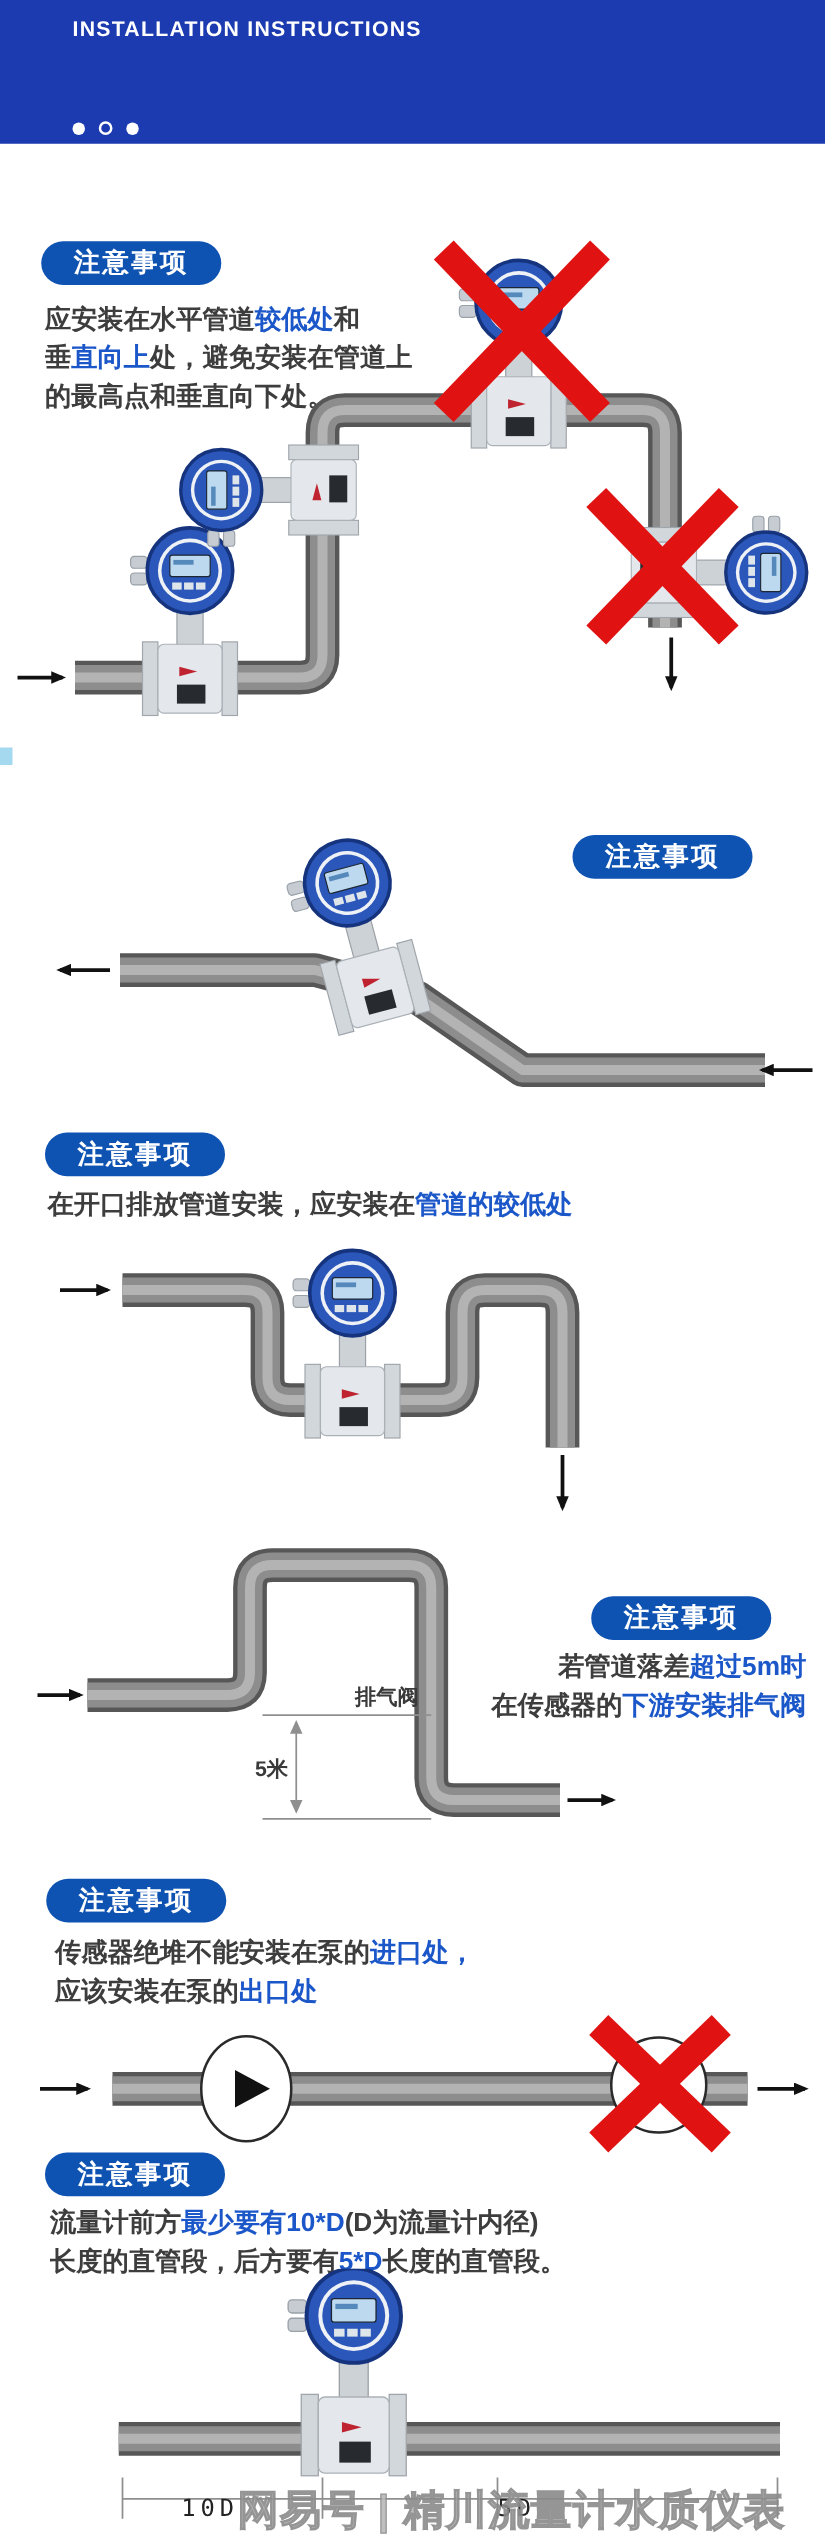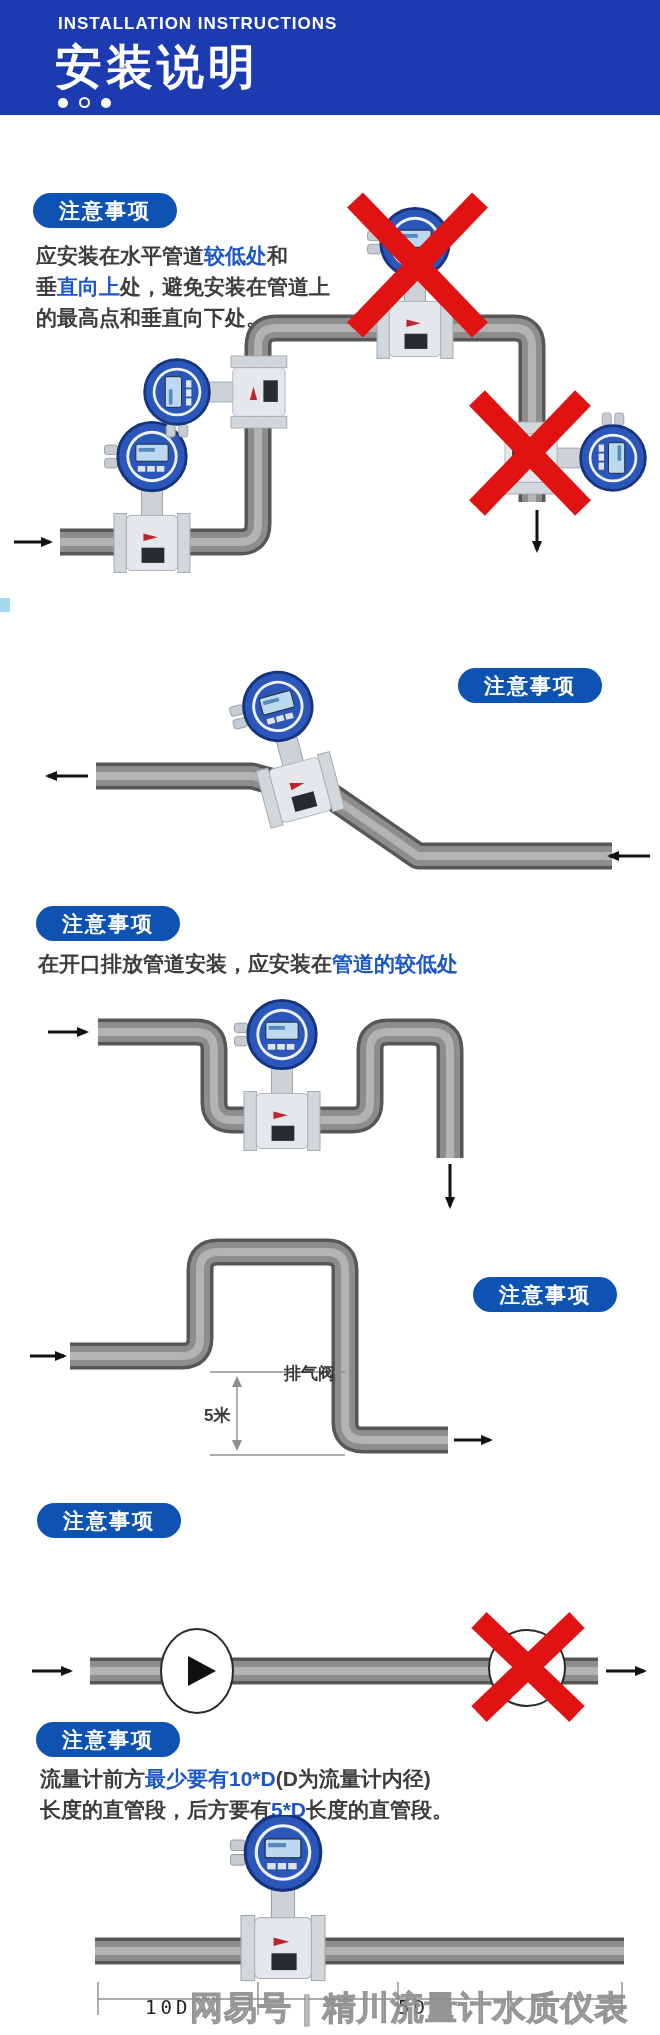--- a/index.html
+++ b/index.html
@@ -67,21 +67,20 @@
         <rect x="-14" y="-99" width="17" height="4" fill="#5588bb"></rect>
         <rect x="-15" y="-80" width="8" height="6" fill="#dde4ea"></rect>
         <rect x="-5" y="-80" width="8" height="6" fill="#dde4ea"></rect>
         <rect x="5" y="-80" width="8" height="6" fill="#dde4ea"></rect>
       </g>
     </defs>
   </svg>
 
   <div class="abs header">
     <div class="abs eyebrow">INSTALLATION INSTRUCTIONS</div>
-    <div class="abs h-title">安装说明</div>
     <div class="abs dots">
       <span class="dot"></span>
       <span class="dot hollow"></span>
       <span class="dot"></span>
     </div>
   </div>
 
   <div class="abs badge" style="left:33px;top:193px;">注意事项</div>
   <div class="abs note" style="left:36px;top:240px;">
     <span>应安装在水平管道</span><span class="hl">较低处</span><span>和</span><br>
@@ -147,25 +146,33 @@
       <path class="p2" d="M 70 126 H 182 Q 200 126 200 108 V 40 Q 200 22 218 22 H 327 Q 345 22 345 40 V 192 Q 345 210 363 210 H 448"></path>
     </g>
     <g>
       <line class="dim" x1="210" y1="142" x2="345" y2="142"></line>
       <line class="dim" x1="210" y1="225" x2="345" y2="225"></line>
       <line class="dim" x1="237" y1="148" x2="237" y2="219" marker-start="url(#dah)" marker-end="url(#dah)"></line>
     </g>
     <line class="arrow" x1="30" y1="126" x2="64" y2="126" marker-end="url(#ah)"></line>
     <line class="arrow" x1="454" y1="210" x2="490" y2="210" marker-end="url(#ah)"></line>
   </svg>
-  <div class="abs dlabel" style="left:284px;top:1346px;margin-top:16px;">排气阀</div>
+  <div class="abs dlabel" style="left:284px;top:1346px;">排气阀</div>
   <div class="abs dlabel" style="left:204px;top:1404px;">5米</div>
   <div class="abs badge" style="left:473px;top:1277px;">注意事项</div>
+  <div class="abs note right" style="left:300px;top:1318px;width:345px;">
+    <span>若管道落差</span><span class="hl">超过5m时</span><br>
+    <span>在传感器的</span><span class="hl">下游安装排气阀</span>
+  </div>
 
   <div class="abs badge" style="left:37px;top:1503px;">注意事项</div>
+  <div class="abs note" style="left:44px;top:1547px;">
+    <span>传感器绝堆不能安装在泵的</span><span class="hl">进口处，</span><br>
+    <span>应该安装在泵的</span><span class="hl">出口处</span>
+  </div>
   <svg class="abs" style="left:0;top:1610px;" width="660" height="130" viewBox="0 0 660 130">
     <g>
       <path class="p0" d="M 90 61 H 598"></path>
       <path class="p1" d="M 90 61 H 598"></path>
       <path class="p2" d="M 90 61 H 598"></path>
     </g>
     <g>
       <ellipse class="pumpbody" cx="197" cy="61" rx="36" ry="42"></ellipse>
       <path d="M 188 46 L 188 76 L 216 61 z" fill="#111"></path>
     </g>

